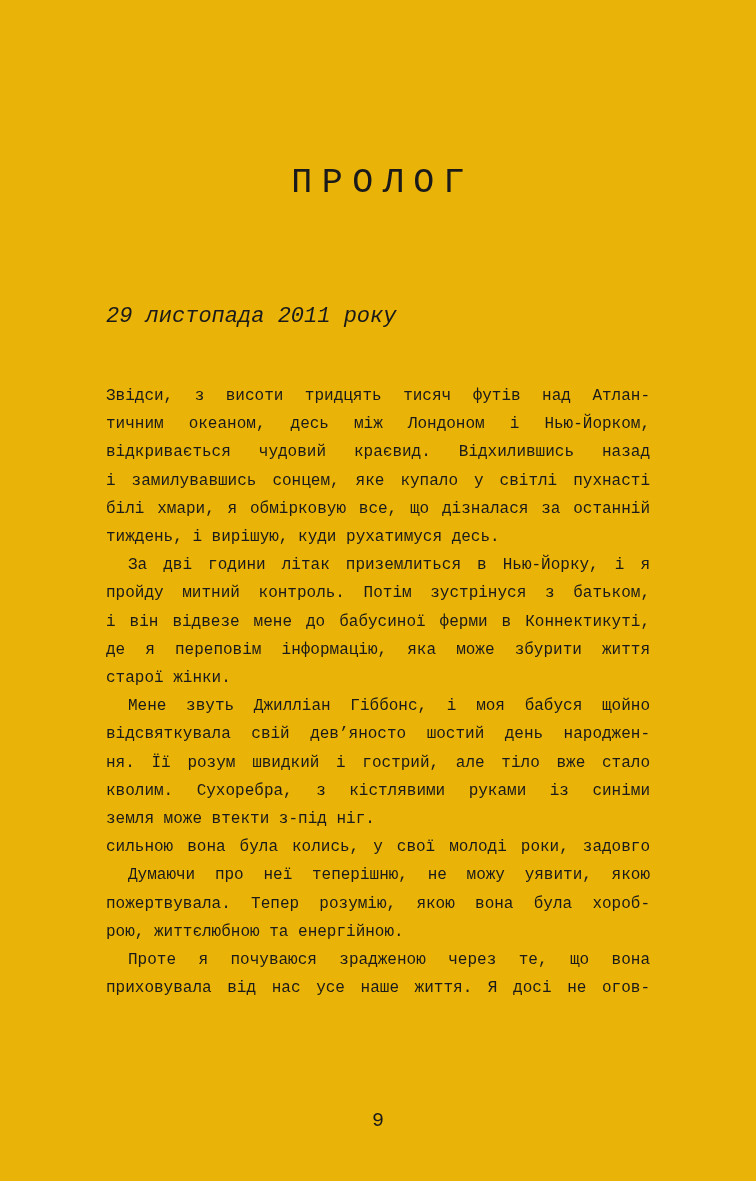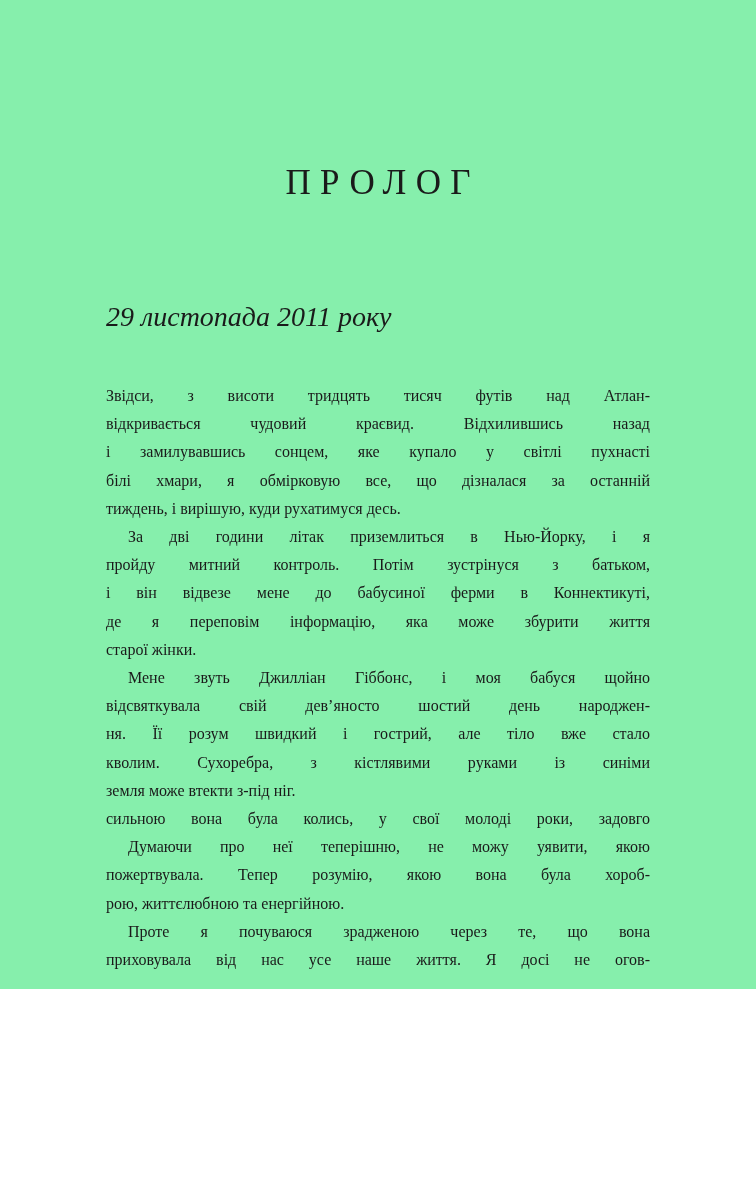--- a/index.html
+++ b/index.html
@@ -3,44 +3,44 @@
 <meta charset="utf-8">
 <style>
   html, body {
     margin: 0;
     padding: 0;
     background: #ffffff;
   }
   .page {
     position: relative;
     width: 756px;
-    height: 989px;
-    background: #86efac;
+    height: 1181px;
+    background: #eab308;
     color: #1a1a1a;
-    font-family: Liberation Serif, serif;
+    font-family: Liberation Mono, monospace;
     overflow: hidden;
   }
   .chapter-title {
     position: absolute;
     top: 140px;
     left: 0;
     width: 100%;
     text-align: center;
     font-size: 35px;
     font-weight: 400;
     letter-spacing: 0.27em;
     text-indent: 0.27em; 
     white-space: nowrap;
   }
   .date-line {
     position: absolute;
     top: 303px;
     left: 106px;
     font-style: italic;
-    font-size: 28px;
+    font-size: 22px;
     line-height: 28px;
   }
   .body-text {
     position: absolute;
     top: 357px;
     left: 106px;
     width: 544px;
     font-size: 16px;
     line-height: 28.2px;
     margin-top: 25px;
@@ -73,20 +73,21 @@
 
 <div class="page">
 
   <h1 class="chapter-title">ПРОЛОГ</h1>
 
   <div class="date-line">29 листопада 2011 року</div>
 
   <div class="body-text">
       <div class="para">
         <div class="line">Звідси, з висоти тридцять тисяч футів над Атлан-</div>
+        <div class="line">тичним океаном, десь між Лондоном і Нью-Йорком,</div>
         <div class="line">відкривається чудовий краєвид. Відхилившись назад</div>
         <div class="line">і замилувавшись сонцем, яке купало у світлі пухнасті</div>
         <div class="line">білі хмари, я обмірковую все, що дізналася за останній</div>
         <div class="line lastline">тиждень, і вирішую, куди рухатимуся десь.</div>
       </div>
       <div class="para">
         <div class="line indent">За дві години літак приземлиться в Нью-Йорку, і я</div>
         <div class="line">пройду митний контроль. Потім зустрінуся з батьком,</div>
         <div class="line">і він відвезе мене до бабусиної ферми в Коннектикуті,</div>
         <div class="line">де я переповім інформацію, яка може збурити життя</div>

